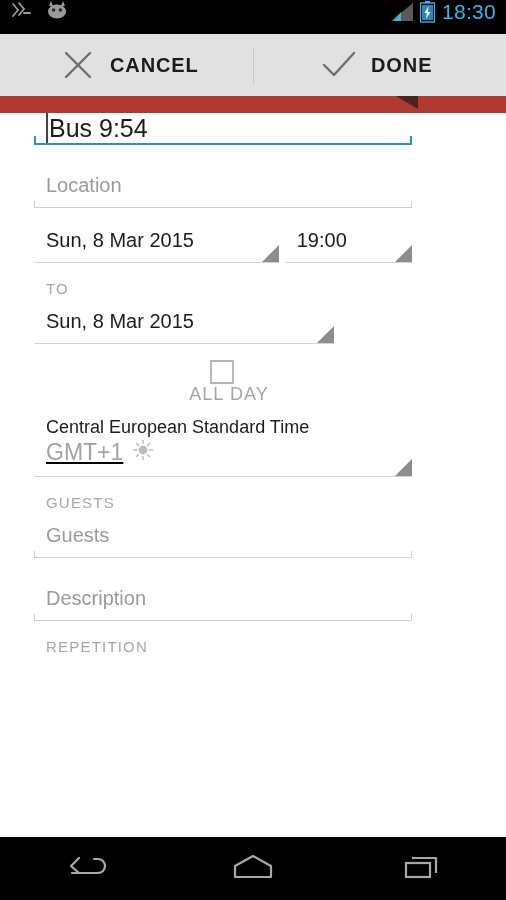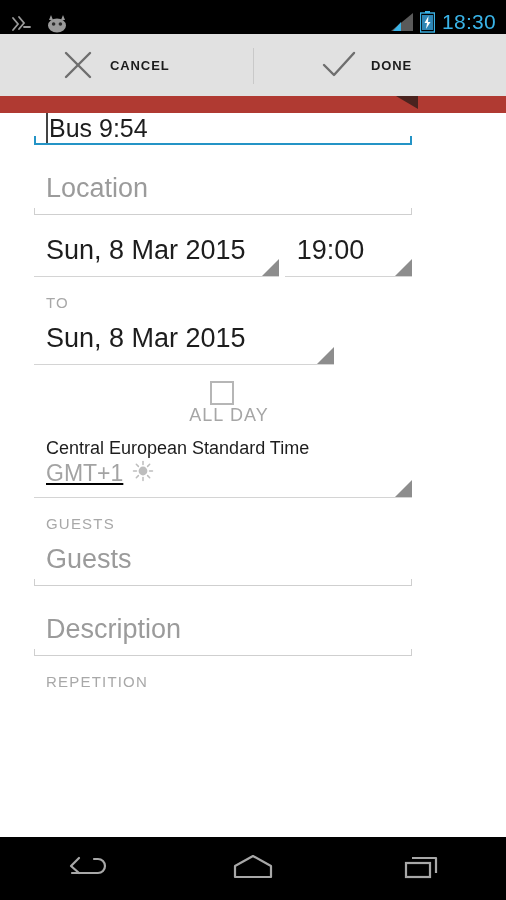--- a/index.html
+++ b/index.html
@@ -23,21 +23,21 @@
   }
 
   
   .statusbar {
     position: absolute;
     top: 0; left: 0;
     width: 506px;
     height: 34px;
     background: #000000;
     display: flex;
-    align-items: flex-end;
+    align-items: flex-start;
     justify-content: space-between;
     padding: 0 10px;
     box-sizing: border-box;
   }
   .sb-left {
     display: flex;
     align-items: center;
     gap: 12px;
   }
   .sb-right {
@@ -79,21 +79,21 @@
     width: 44px;
     height: 44px;
     display: flex;
     align-items: center;
     justify-content: center;
     margin-left: 50px;
     margin-right: 10px;
   }
   .ab-done .ab-icon { margin-left: 58px; }
   .ab-label {
-    font-size: 13px;
+    font-size: 20px;
     font-weight: bold;
     color: #1b1b1b;
     letter-spacing: 0.9px;
   }
   .ab-divider {
     position: absolute;
     left: 253px;
     top: 14px;
     width: 1px;
     height: 36px;
@@ -147,21 +147,21 @@
   }
   .underline::before { left: 0; }
   .underline::after { right: 0; }
   .underline.focused { background: #2494c6; height: 2px; }
   .underline.focused::before,
   .underline.focused::after { background: #2494c6; height: 9px; width: 2px; }
   .underline.plain::before,
   .underline.plain::after { display: none; }
 
   .field-text {
-    font-size: 27px;
+    font-size: 20px;
     color: #1d1d1d;
     line-height: 1;
     padding: 14px 0 12px 12px;
     white-space: nowrap;
   }
   .field-text.placeholder { color: #9b9b9b; }
 
   .caption {
     font-size: 15px;
     color: #a8a8a8;

